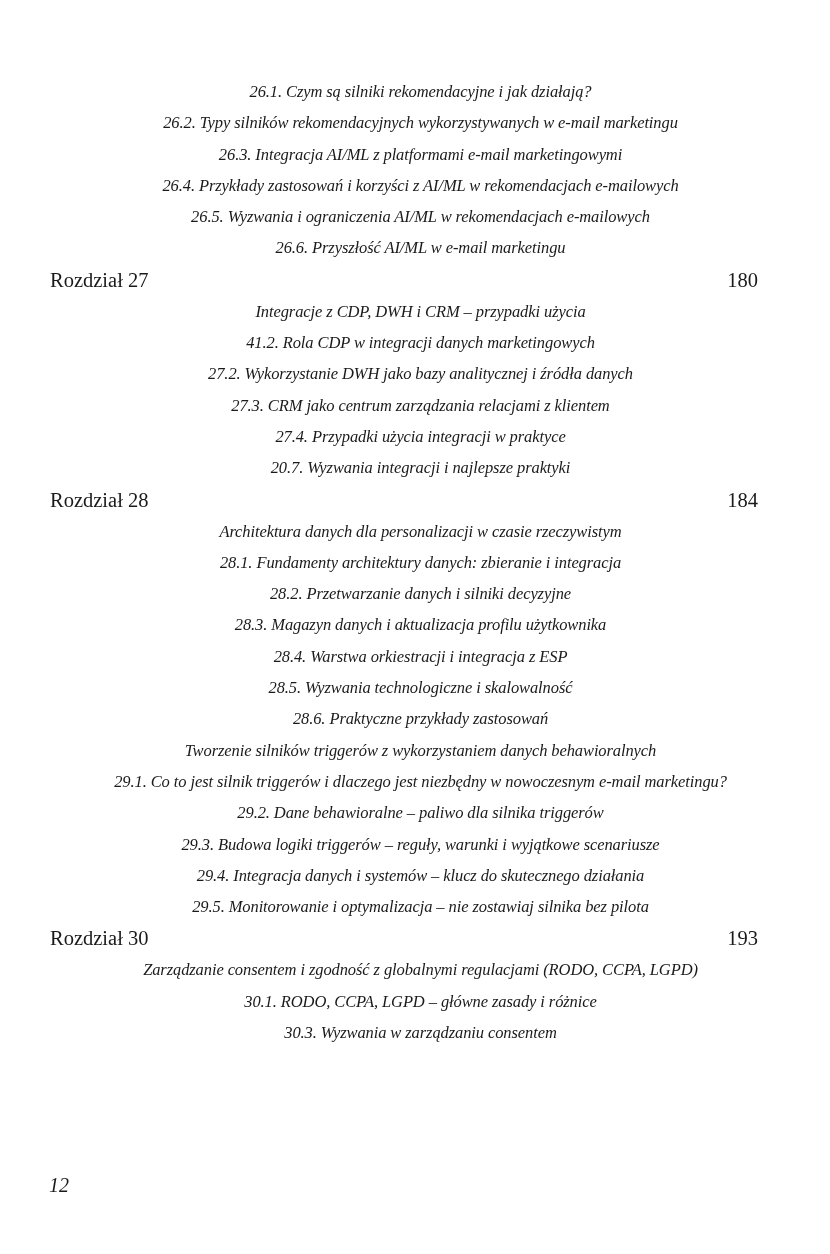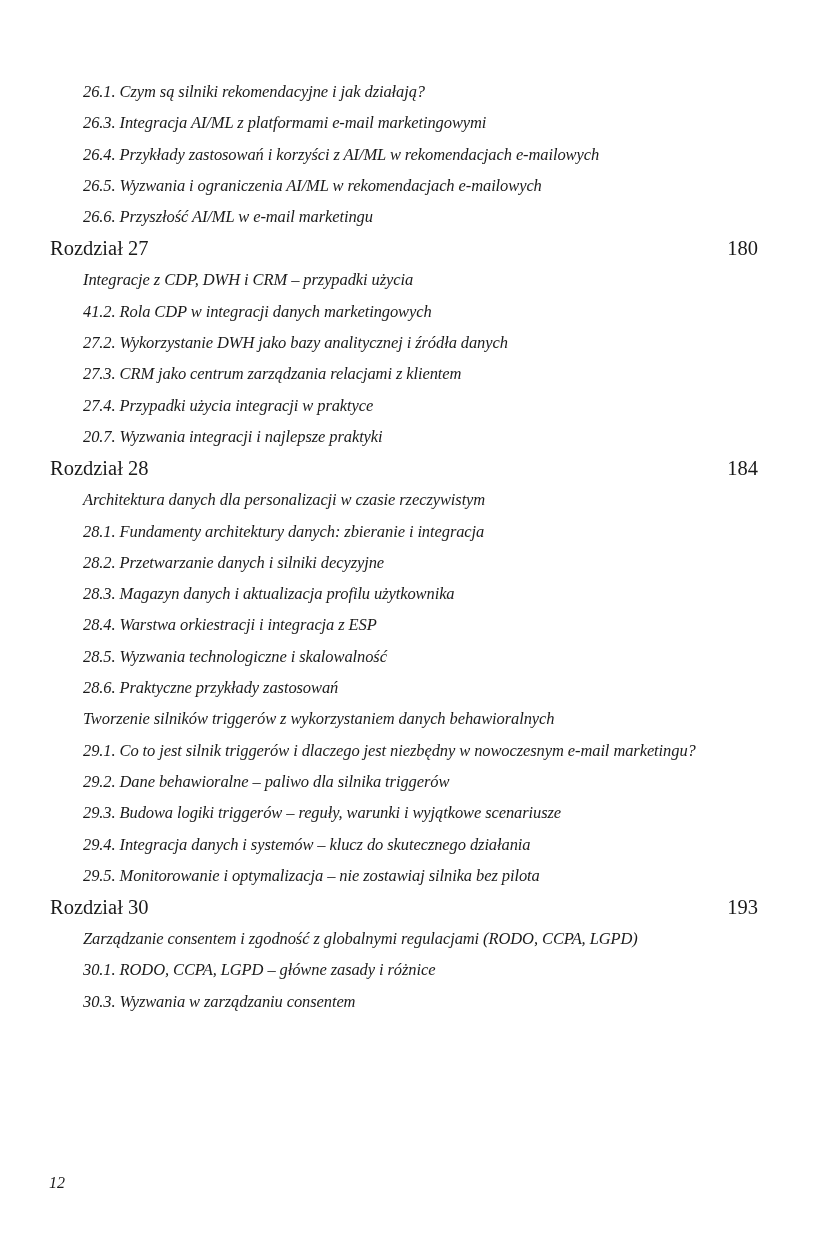--- a/index.html
+++ b/index.html
@@ -31,49 +31,51 @@
   .entry {
     height: 31.3px;
     line-height: 31.3px;
     white-space: nowrap;
   }
   .sub {
     padding-left: 33px;
     font-style: italic;
     font-size: 16.5px;
     letter-spacing: -0.1px;
+    text-align: center;
   }
   .chapter {
     display: flex;
     justify-content: space-between;
     align-items: baseline;
     font-size: 20.5px;
     height: 29px;
     line-height: 29px;
     margin-top: 2px;
     margin-bottom: 1px;
   }
   .chapter .num {
     padding-right: 0;
   }
   .page-number {
     position: absolute;
     left: 49px;
     top: 1174px;
     font-style: italic;
-    font-size: 16px;
+    font-size: 20px;
   }
 </style>
 </head>
 <body>
 
 <div class="page">
   <div class="toc">
 
     <div class="entry sub">26.1. Czym są silniki rekomendacyjne i jak działają?</div>
+    <div class="entry sub">26.2. Typy silników rekomendacyjnych wykorzystywanych w e-mail marketingu</div>
     <div class="entry sub">26.3. Integracja AI/ML z platformami e-mail marketingowymi</div>
     <div class="entry sub">26.4. Przykłady zastosowań i korzyści z AI/ML w rekomendacjach e-mailowych</div>
     <div class="entry sub">26.5. Wyzwania i ograniczenia AI/ML w rekomendacjach e-mailowych</div>
     <div class="entry sub">26.6. Przyszłość AI/ML w e-mail marketingu</div>
 
     <div class="chapter">
       <span>Rozdział 27</span>
       <span class="num">180</span>
     </div>
     <div class="entry sub">Integracje z CDP, DWH i CRM – przypadki użycia</div>

